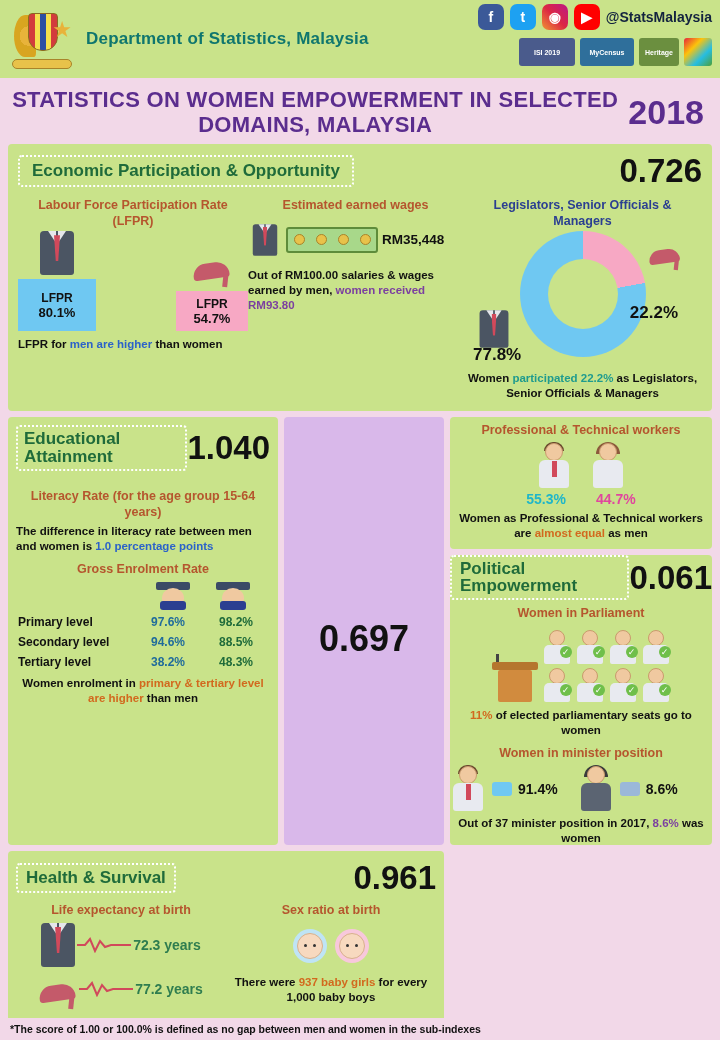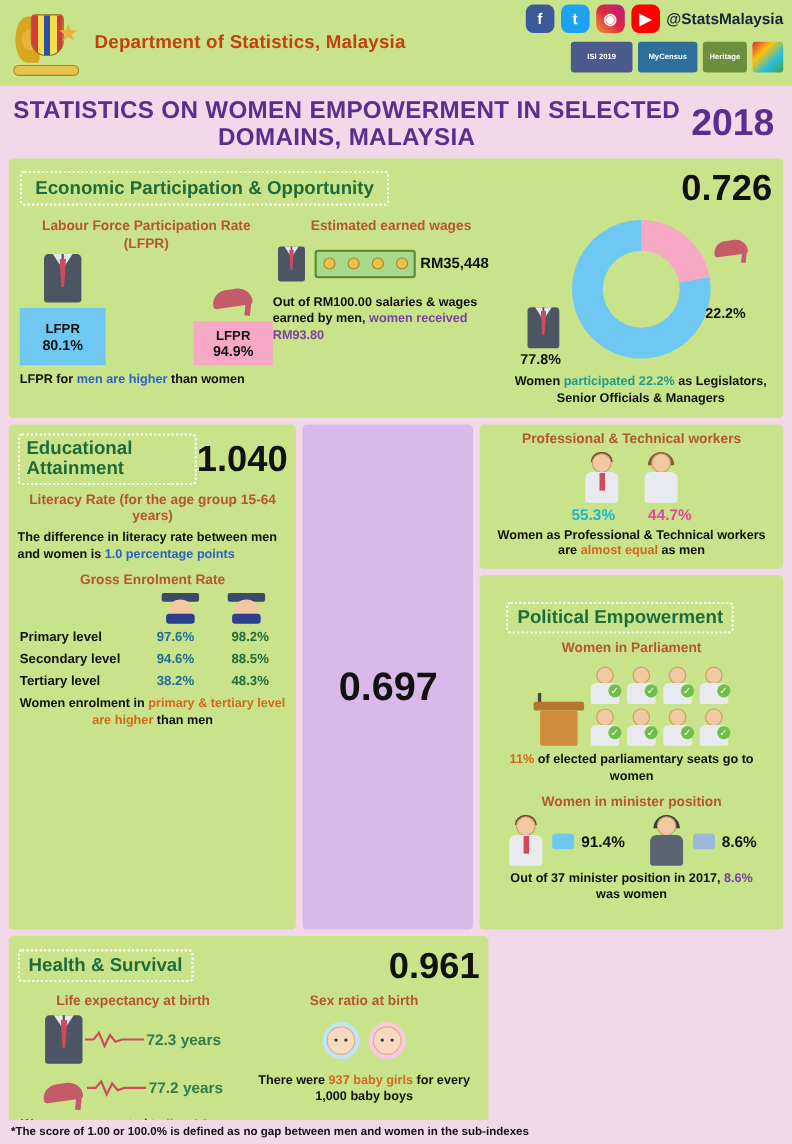--- a/index.html
+++ b/index.html
@@ -38,21 +38,21 @@
   .crest .c-star {
     position:absolute; right:2px; top:12px; color:#e8b33a; font-size:22px; line-height:1;
   }
   .crest .c-ribbon {
     position:absolute; left:2px; bottom:2px; width:60px; height:10px;
     background:#e8c24a; border-radius:5px; border:1px solid #a8842a;
   }
   .dept {
     margin-left: 12px;
   }
-  .dept .d1 { font-size: 17px; font-weight: bold; color: #c2410c; letter-spacing:.2px;}
+  .dept .d1 { font-size: 17px; font-weight: bold; color: #0f766e; letter-spacing:.2px;}
   .dept .d2 { font-size: 16px; font-weight: bold; color: #13233f; margin-top:3px;}
   .social {
     position:absolute; right: 8px; top: 4px;
     display:flex; align-items:center; gap:6px;
   }
   .sbtn { width:26px;height:26px;border-radius:7px;display:flex;align-items:center;justify-content:center;color:#fff;font-weight:bold;font-size:14px;}
   .sb-fb{background:#3b5998;} .sb-tw{background:#1da1f2;} .sb-ig{background:linear-gradient(45deg,#f09433,#dc2743,#bc1888);} .sb-yt{background:#ff0000;}
   .handle { font-size:14px; font-weight:bold; color:#13233f; }
   .logos { position:absolute; right:8px; top:38px; display:flex; gap:5px; align-items:center;}
   .logo-box { height:28px; border-radius:3px; display:flex; align-items:center; justify-content:center; font-size:7px; color:#fff; padding:0 4px; font-weight:bold;}
@@ -120,33 +120,33 @@
   .cash .coin { width:11px;height:11px;border-radius:50%;background:#e8c24a;border:1px solid #a8842a; }
   .money-val { font-size:13.5px; font-weight:bold; color:#111; }
 
   .donut-wrap { display:flex; align-items:center; justify-content:center; position:relative; margin-top:2px;}
   .donut {
     width:126px;height:126px;border-radius:50%;
     background: conic-gradient(#f7a8c4 0 22.2%, #6fc8f2 22.2% 100%);
     display:flex;align-items:center;justify-content:center;
   }
   .donut .hole{width:70px;height:70px;border-radius:50%;background:#c9e38a;}
-  .d-lbl { position:absolute; font-size:13px; font-weight:bold; color:#111; }
+  .d-lbl { position:absolute; font-size:17px; font-weight:bold; color:#111; }
 
   
   .mid { display:flex; gap:6px; margin-bottom:6px; }
   .edu { width:270px; padding:8px 8px 6px 8px; }
   .edu-head { display:flex; align-items:center; justify-content:space-between; }
   .edu-head .dotted { padding:3px 6px; }
   .mggi { width:160px; background:#d9b8ea; border-radius:4px; display:flex; flex-direction:column; align-items:center; justify-content:center; padding:10px 4px; }
   .mggi .t { font-size:23px; font-weight:bold; color:#111; line-height:1.12; text-align:center; }
   .mggi .v { font-size:36px; font-weight:bold; color:#111; margin-top:16px;}
   .right-col { flex:1; display:flex; flex-direction:column; gap:6px; }
   .prof { padding:6px 8px 8px 8px; }
-  .pol { padding:24px; }
+  .pol { padding:0; }
   .pol-head { display:flex; align-items:center; justify-content:space-between; }
   .pol-head .dotted{padding:3px 8px;}
 
   .lit-row { display:flex; align-items:center; justify-content:center; gap:6px; margin-top:2px;}
   .pct { font-size:14px; font-weight:bold; color:#111; }
   .ger-table { width:100%; font-size:12px; font-weight:bold; color:#111; border-collapse:collapse; margin-top:2px;}
   .ger-table td { padding:3px 2px; }
   .ger-table td.lbl { text-align:left; }
   .ger-table td.v1 { text-align:center; color:#1f6b9b; width:68px;}
   .ger-table td.v2 { text-align:center; color:#1f6b3a; width:68px;}
@@ -252,21 +252,21 @@
               <div class="bar-lbl">LFPR</div>
               <div class="bar-val">80.1%</div>
             </div>
           </div>
           <div class="barwrap">
             <div class="heel">
               <div class="sole"></div><div class="stick"></div>
             </div>
             <div class="bar-w">
               <div class="bar-lbl">LFPR</div>
-              <div class="bar-val">94.9%</div>
+              <div class="bar-val">54.7%</div>
             </div>
           </div>
         </div>
         <div class="note" style="margin-top:6px;">
           <span>LFPR for </span><span class="hl-blue">men are higher</span><span> than women</span>
         </div>
       </div>
 
       <div class="col-income">
         <div class="sub-h">Estimated earned wages</div>
@@ -284,20 +284,21 @@
               <span class="coin"></span>
             </div>
           <div class="money-val">RM35,448</div>
         </div>
         <div class="note" style="margin-top:6px;">
           <span>Out of RM100.00  salaries &amp; wages earned by men, </span><span class="hl-purple">women received RM93.80</span>
         </div>
       </div>
 
       <div class="col-leg">
+        <div class="sub-h blue">Legislators, Senior Officials &amp; Managers</div>
         <div class="donut-wrap">
           <div class="donut">
               <div class="hole"></div>
             </div>
           <div class="heel" style="position:absolute;right:18px;top:2px;transform:scale(.85)">
               <div class="sole"></div>
               <div class="stick"></div>
             </div>
           <div class="shirt" style="position:absolute;left:14px;bottom:6px;transform:scale(.85)">
               <div class="body"></div>
@@ -319,21 +320,21 @@
   <div class="mid">
 
     <div class="panel edu">
       <div class="edu-head">
         <div class="dotted">
           <span class="sec-title" style="line-height:1.05;display:inline-block;">Educational Attainment</span>
         </div>
         <div class="score">1.040</div>
       </div>
 
-      <div class="sub-h" style="margin-top:6px;">Literacy Rate (for the age group 15-64 years)</div>
+      <div class="sub-h" style="margin-top:18px;">Literacy Rate (for the age group 15-64 years)</div>
       <div class="small" style="margin-top:4px;">
         <span>The difference in literacy rate between men and women is </span><span class="hl-blue">1.0 percentage points</span>
       </div>
 
       <div class="sub-h" style="margin-top:8px;">Gross Enrolment Rate</div>
       <div style="display:flex;justify-content:flex-end;gap:26px;padding-right:20px;margin-top:2px;">
         <div class="cap">
             <div class="board"></div>
             <div class="head"></div>
             <div class="cloth"></div>
@@ -396,20 +397,21 @@
         <div class="small ctr" style="margin-top:4px;">
           <span>Women as Professional &amp; Technical workers are </span><span class="hl-orange">almost equal</span><span> as men</span>
         </div>
       </div>
 
       <div class="panel pol">
         <div class="pol-head">
           <div class="dotted">
             <span class="sec-title" style="line-height:1.05;display:inline-block;">Political Empowerment</span>
           </div>
+          <div class="score">0.061</div>
         </div>
 
         <div class="sub-h" style="margin-top:6px;">Women in Parliament</div>
         <div style="display:flex;align-items:flex-end;justify-content:center;gap:4px;margin-top:4px;">
           <div class="podium">
               <div class="mic"></div>
               <div class="top"></div>
               <div class="bod"></div>
             </div>
           <div>

